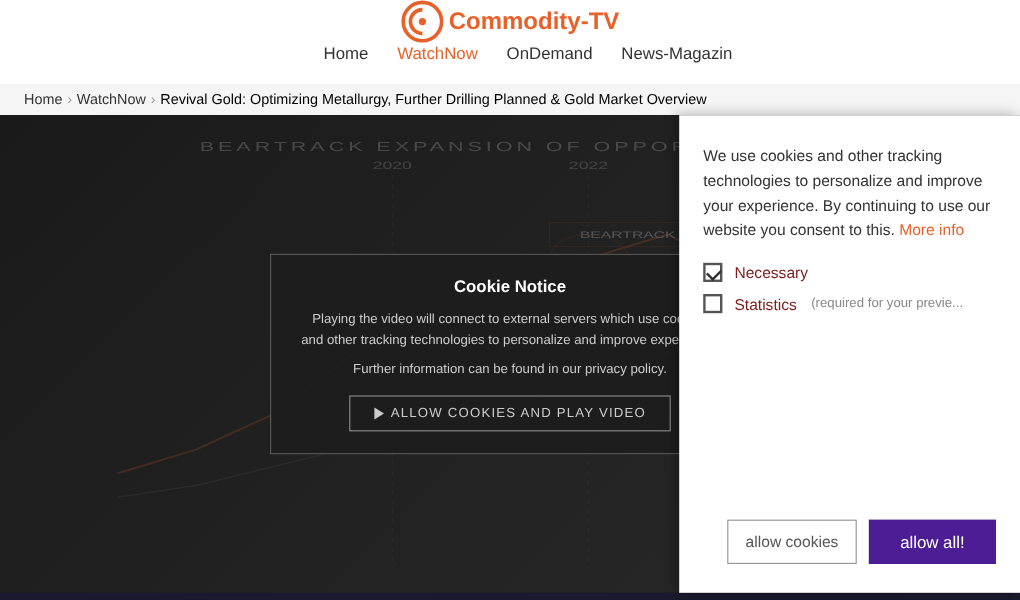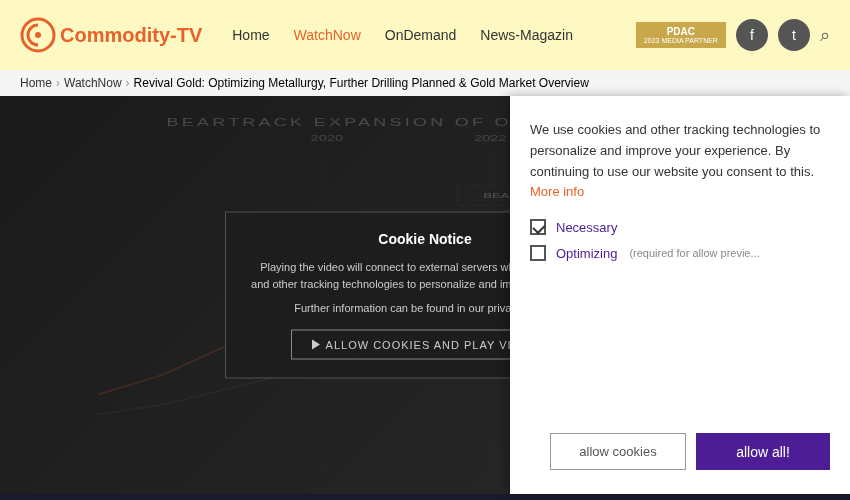--- a/index.html
+++ b/index.html
@@ -7,27 +7,28 @@
       width: 850px;
       height: 500px;
       overflow: hidden;
       font-family: Arial, sans-serif;
       background: #1a1a2e;
       position: relative;
     }
 
     
     .header {
-      background: #fef9c3;
+      background: #ffffff;
       height: 70px;
       display: flex;
       align-items: center;
       padding: 0 20px;
       position: relative;
       z-index: 1;
+      flex-direction: column;
     }
     .logo {
       display: flex;
       align-items: center;
       gap: 4px;
     }
     .logo-icon {
       width: 36px;
       height: 36px;
     }
@@ -197,21 +198,21 @@
       border-left: 8px solid #ccc;
       display: inline-block;
     }
 
     
     .cookie-dialog {
       position: absolute;
       right: 0;
       top: 0;
       bottom: 0;
-      width: 340px;
+      width: 284px;
       background: #fff;
       padding: 24px 20px;
       display: flex;
       flex-direction: column;
       box-shadow: -3px 0 10px rgba(0,0,0,0.3);
       z-index: 10;
     }
     .cookie-dialog-text {
       font-size: 13px;
       color: #333;
@@ -249,21 +250,21 @@
       top: 1px;
       left: 3px;
       width: 6px;
       height: 9px;
       border-right: 2px solid #333;
       border-bottom: 2px solid #333;
       transform: rotate(45deg);
     }
     .cookie-option-label {
       font-size: 13px;
-      color: #4c1d95;
+      color: #7f1d1d;
       font-weight: 500;
     }
     .cookie-option-sublabel {
       font-size: 11px;
       color: #888;
       margin-left: 2px;
     }
     .cookie-buttons {
       display: flex;
       gap: 10px;
@@ -303,35 +304,20 @@
     <span class="logo-text">
       <span>C</span><span>ommodity-TV</span>
     </span>
   </div>
   <nav class="nav">
     <a class="nav-item">Home</a>
     <a class="nav-item active">WatchNow</a>
     <a class="nav-item">OnDemand</a>
     <a class="nav-item">News-Magazin</a>
   </nav>
-  <div class="header-right">
-    <div class="pdac-badge">
-      <span class="pdac-text">PDAC</span>
-      <span class="pdac-sub">2023 MEDIA PARTNER</span>
-    </div>
-    <div class="social-btn">
-      <span>f</span>
-    </div>
-    <div class="social-btn">
-      <span>t</span>
-    </div>
-    <div class="search-btn">
-      <span>⌕</span>
-    </div>
-  </div>
 </div>
 
 <div class="breadcrumb-bar">
   <a class="breadcrumb-link">Home</a>
   <span class="breadcrumb-sep">›</span>
   <a class="breadcrumb-link">WatchNow</a>
   <span class="breadcrumb-sep">›</span>
   <span class="breadcrumb-link current">Revival Gold: Optimizing Metallurgy, Further Drilling Planned &amp; Gold Market Overview</span>
 </div>
 
@@ -376,22 +362,22 @@
       <a class="more-info-link">More info</a>
     </p>
 
     <div class="cookie-options">
       <div class="cookie-option">
         <input type="checkbox" class="cookie-checkbox" checked="" style="">
         <span class="cookie-option-label">Necessary</span>
       </div>
       <div class="cookie-option">
         <input type="checkbox" class="cookie-checkbox" style="">
-        <span class="cookie-option-label">Optimizing</span>
-        <span class="cookie-option-sublabel">(required for allow previe...</span>
+        <span class="cookie-option-label">Statistics</span>
+        <span class="cookie-option-sublabel">(required for your previe...</span>
       </div>
     </div>
 
     <div class="cookie-buttons">
       <button class="btn-allow-cookies">allow cookies</button>
       <button class="btn-allow-all">allow all!</button>
     </div>
   </div>
 
 </div>

